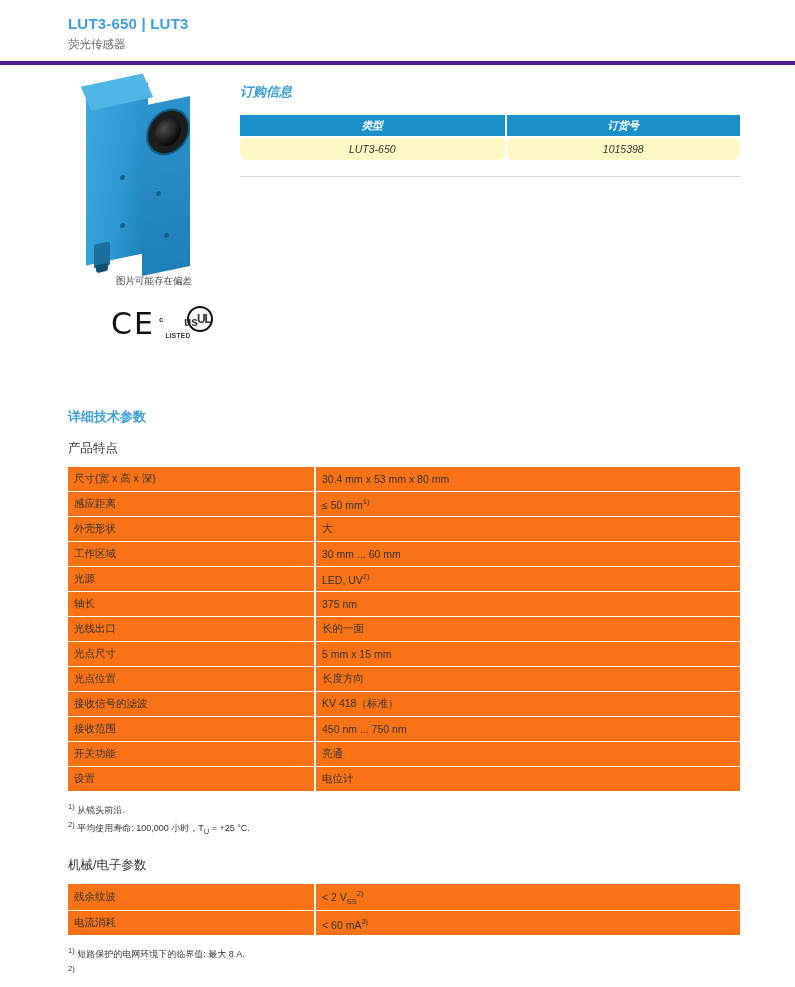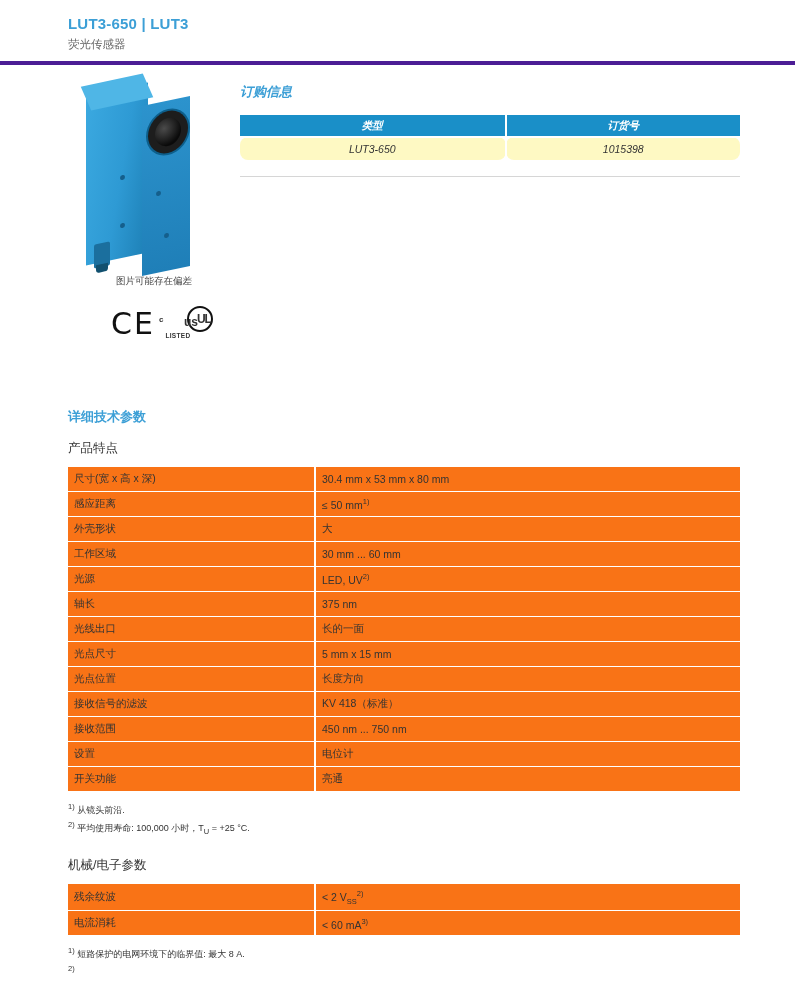--- a/index.html
+++ b/index.html
@@ -405,26 +405,26 @@
       </tr>
       <tr>
         <td class="k">接收信号的滤波</td>
         <td class="v"><span>KV 418（标准）</span></td>
       </tr>
       <tr>
         <td class="k">接收范围</td>
         <td class="v"><span>450 nm ... 750 nm</span></td>
       </tr>
       <tr>
+        <td class="k">开关功能</td>
+        <td class="v"><span>亮通</span></td>
+      </tr>
+      <tr>
         <td class="k">设置</td>
         <td class="v"><span>电位计</span></td>
-      </tr>
-      <tr>
-        <td class="k">开关功能</td>
-        <td class="v"><span>亮通</span></td>
       </tr>
     </tbody>
   </table>
 
   <div class="footnotes">
     <div>
       <sup>1)</sup>
       <span>从镜头前沿.</span>
     </div>
     <div>

